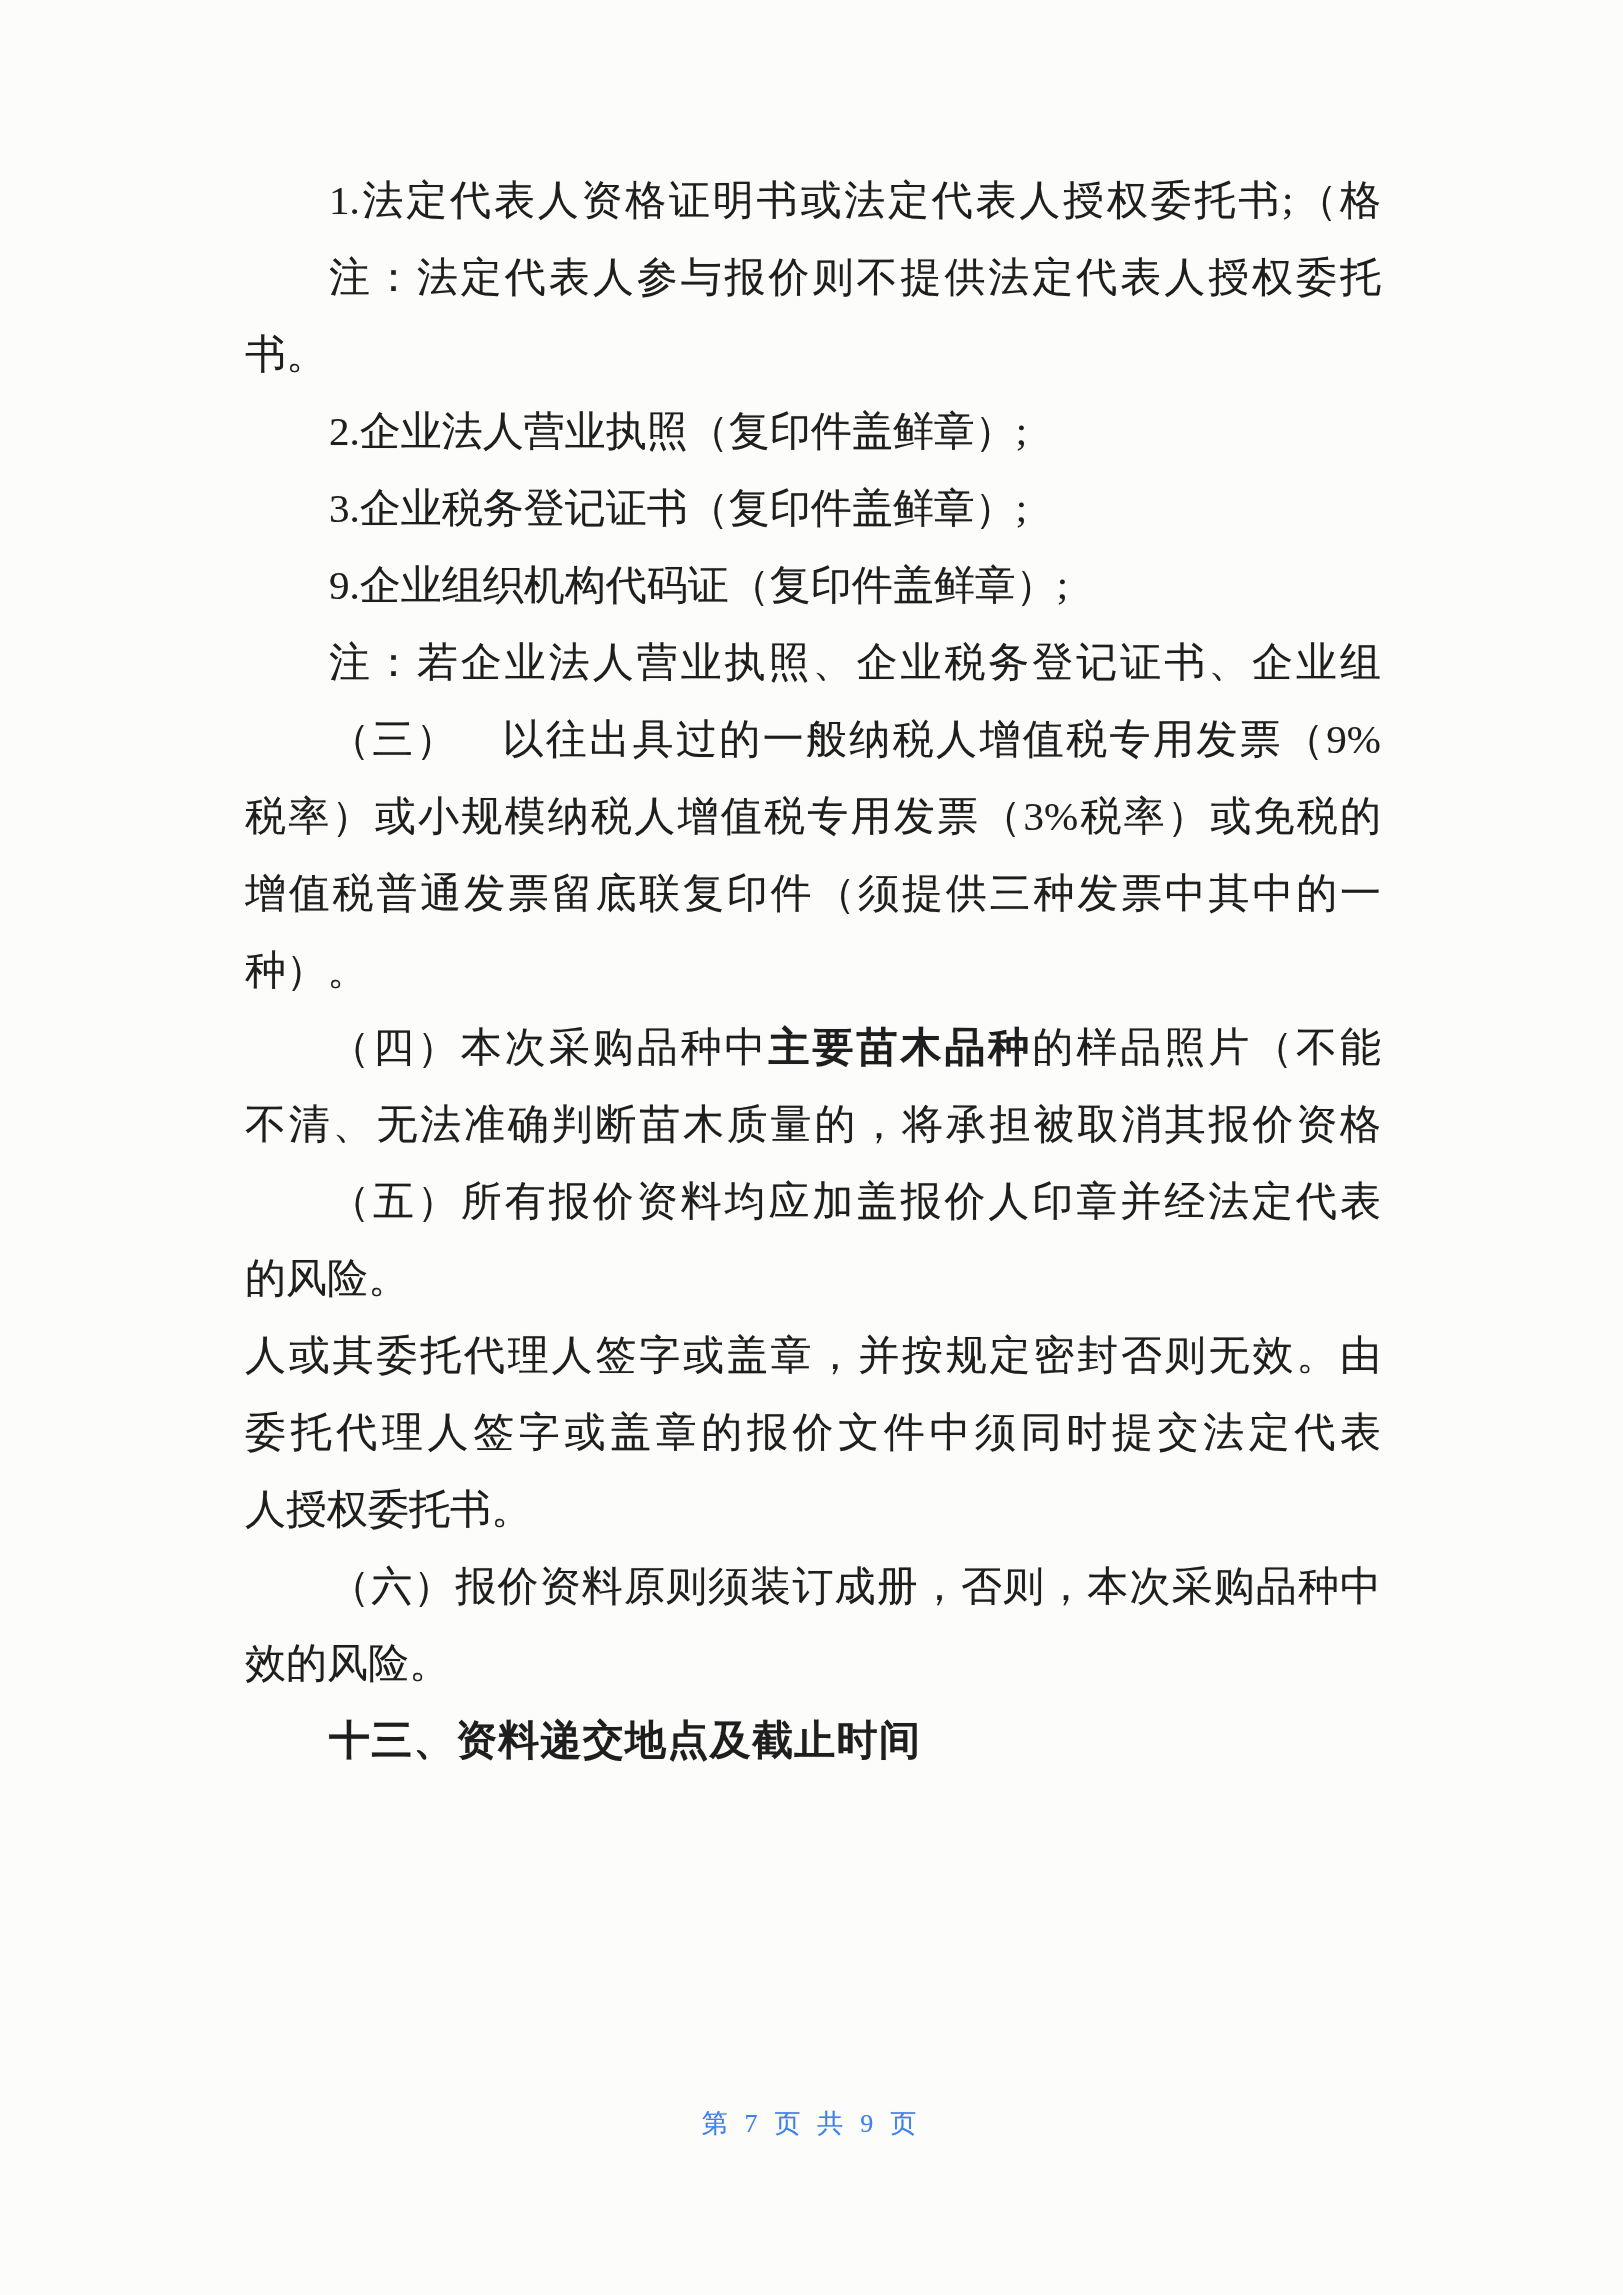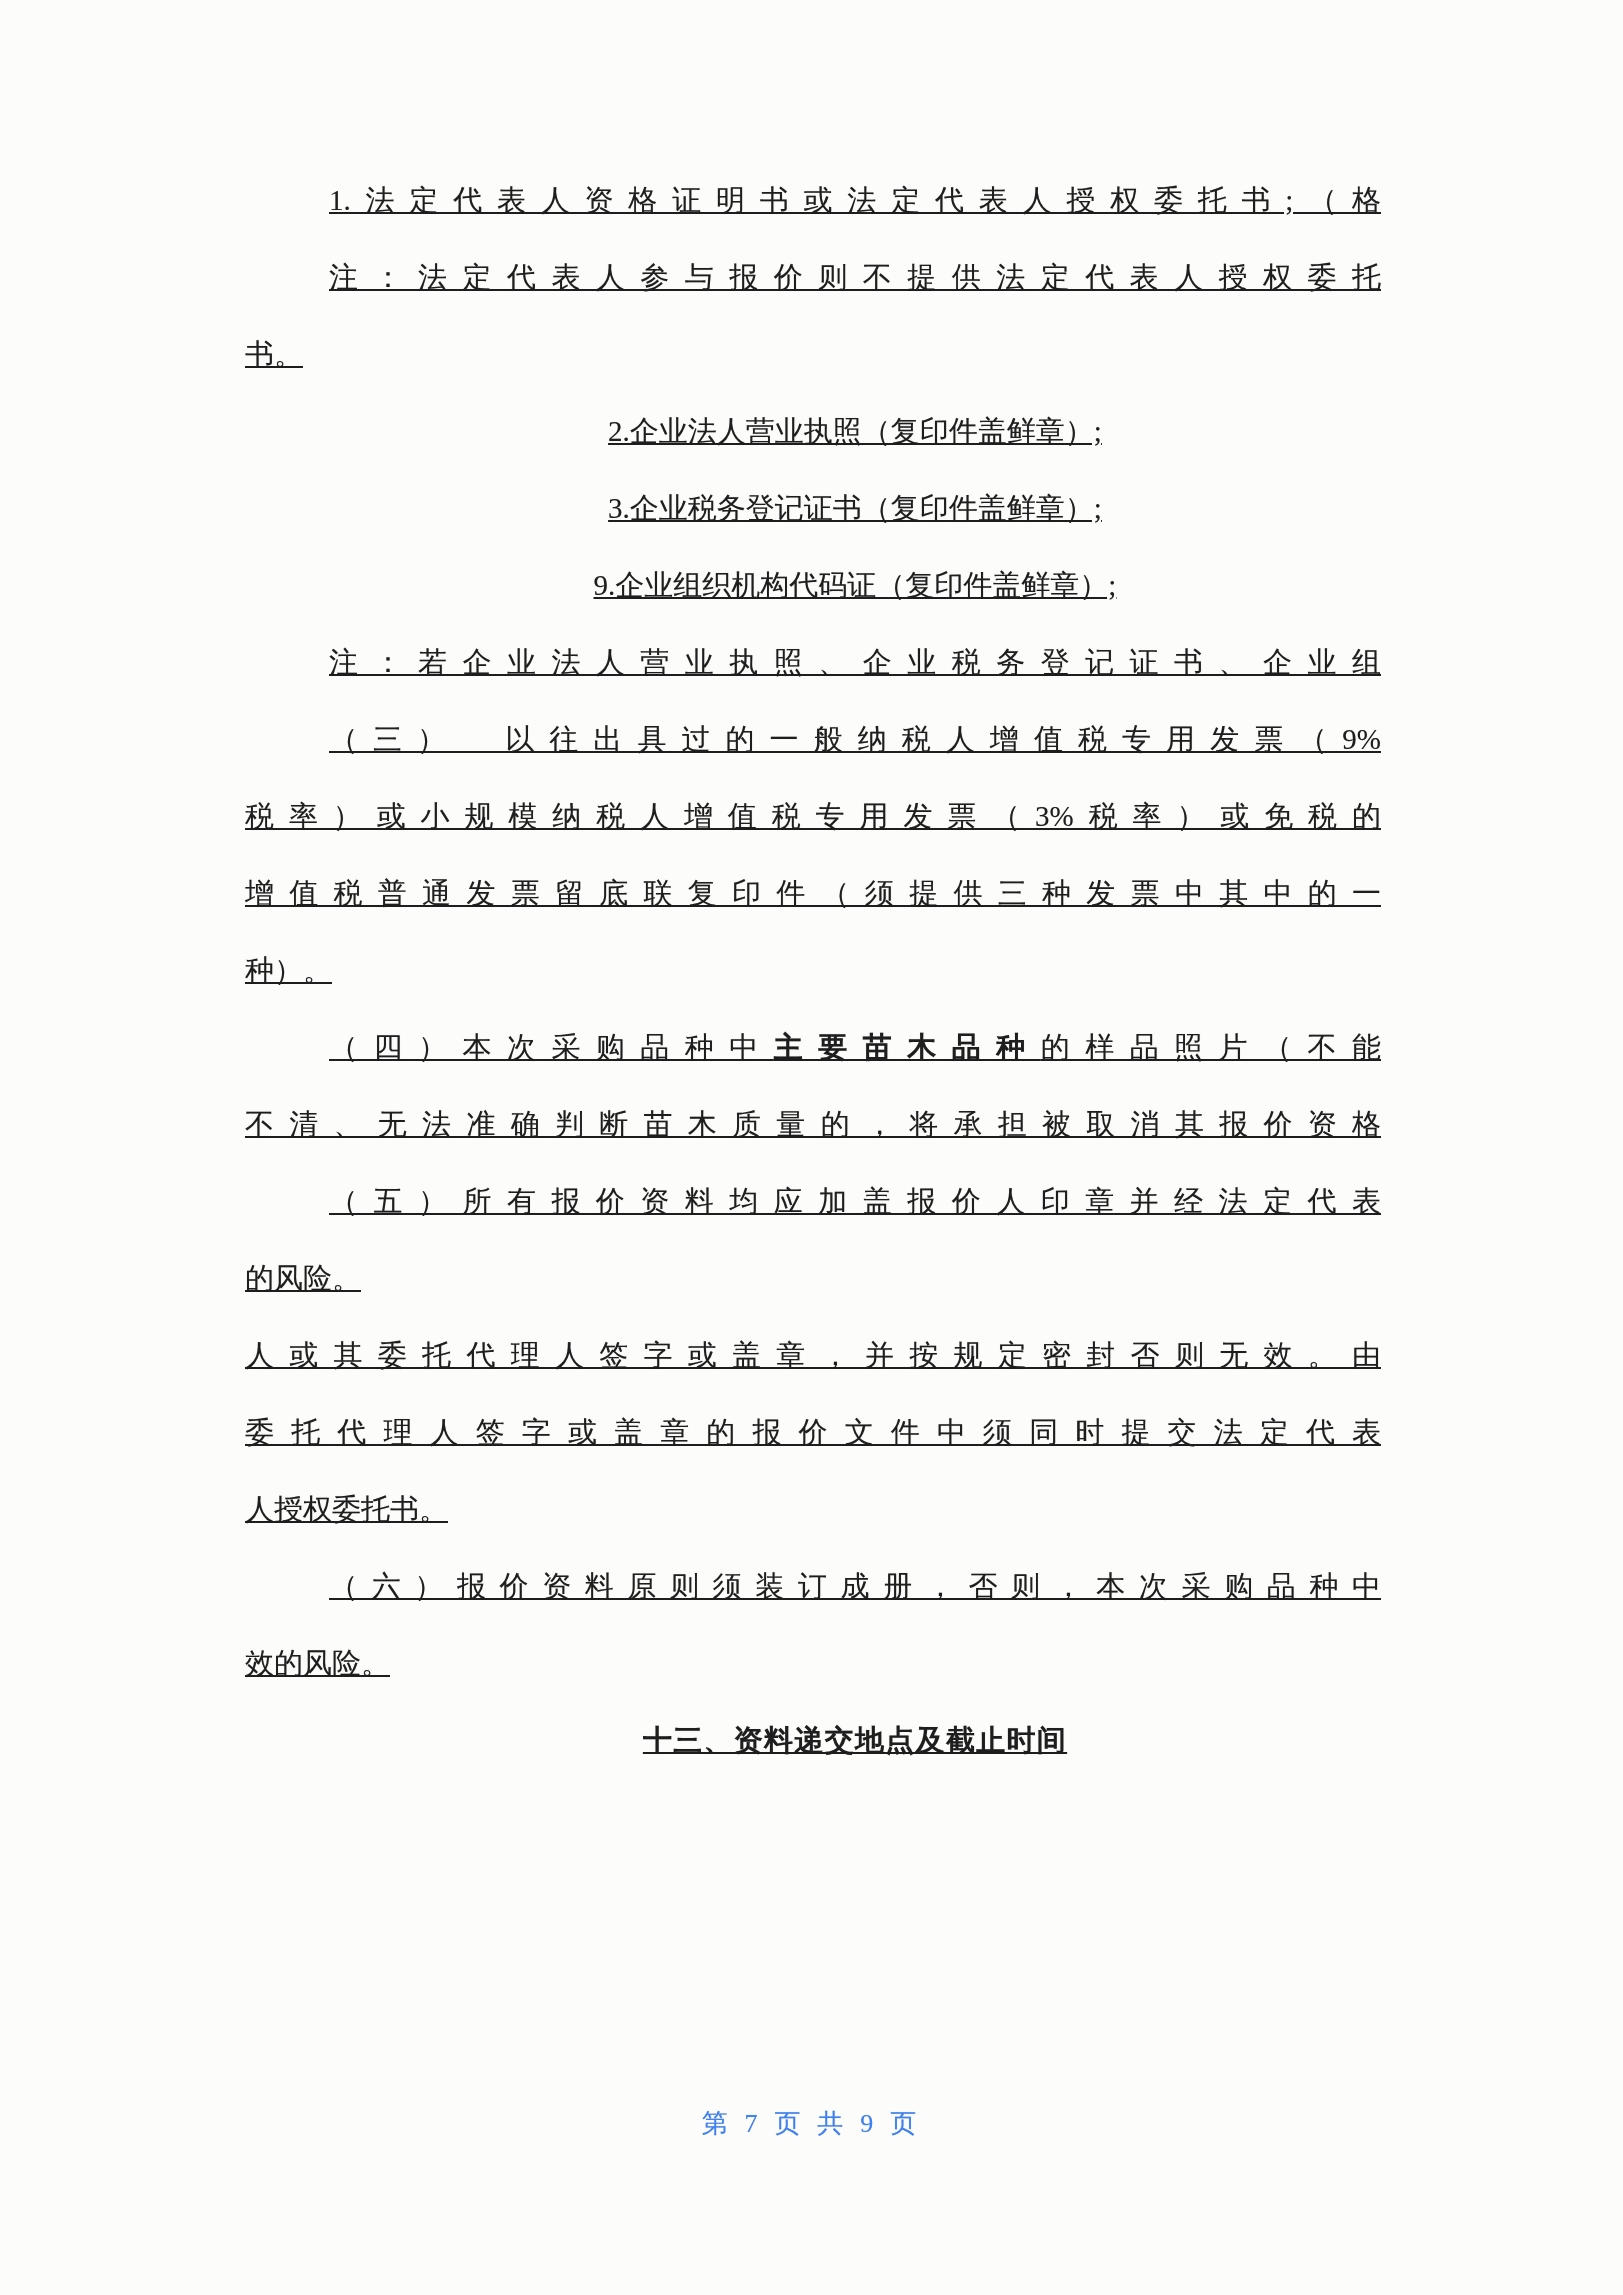--- a/index.html
+++ b/index.html
@@ -19,34 +19,32 @@
   }
   .content {
     position: absolute;
     left: 245px;
     top: 162px;
     width: 1136px;
   }
   .line {
     height: 77px;
     line-height: 77px;
-    font-size: 29px;
+    font-size: 41px;
     white-space: pre;
     text-shadow: 0 0 0.7px rgba(30,30,30,0.35);
-    text-decoration: underline;
   }
   .line.justify {
     white-space: normal;
     text-align: justify;
     text-align-last: justify;
     text-justify: inter-character;
   }
   .line.indent {
     padding-left: 84px;
-    text-align: center;
   }
   .line .bold {
     font-weight: bold;
     margin-top: 37px;
   }
   .line.heading {
     font-family: "Liberation Sans", "DejaVu Sans", sans-serif;
     font-weight: bold;
     letter-spacing: 1.3px;
   }

